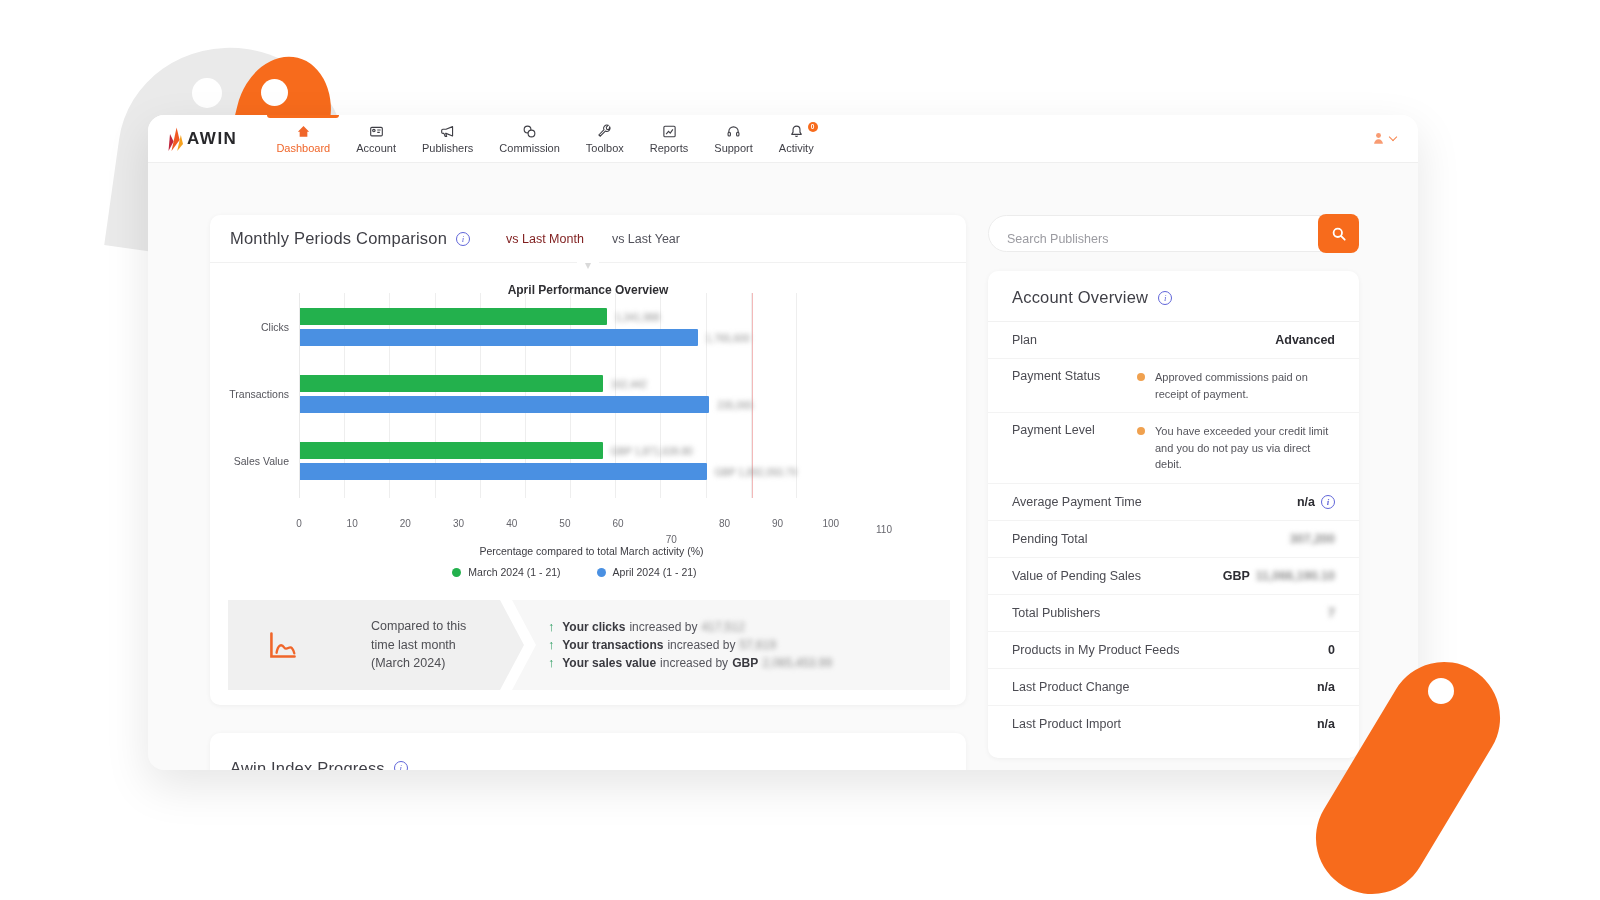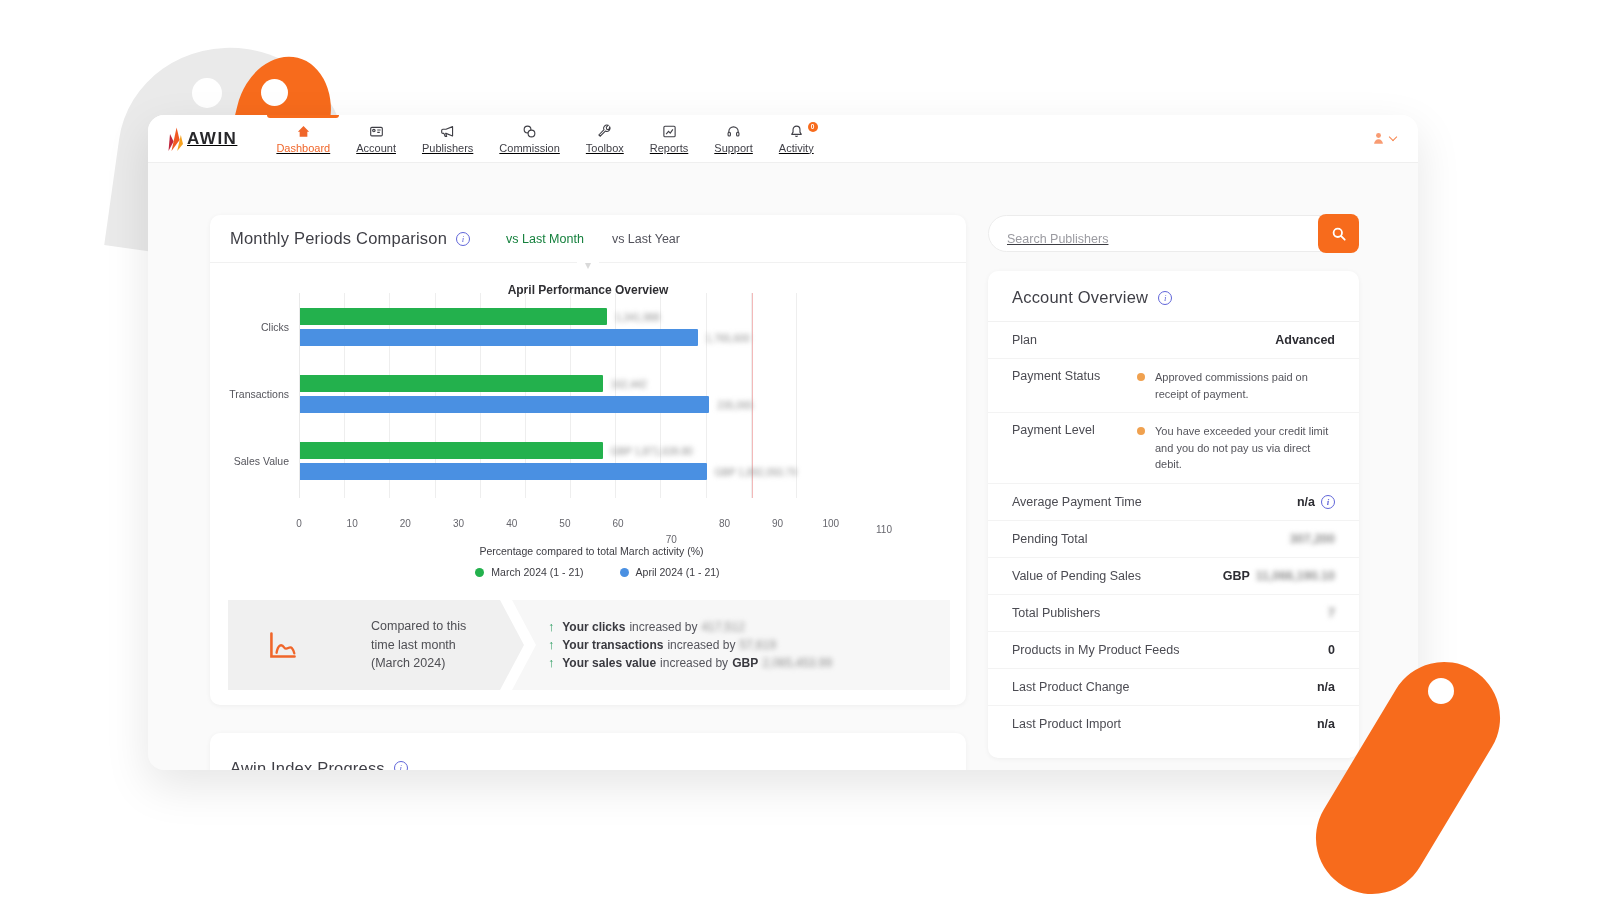--- a/index.html
+++ b/index.html
@@ -13,21 +13,21 @@
   .pin-hole { position:absolute; z-index:0; background:#fff; border-radius:50%; }
   .hole-gray { left:192px; top:78px; width:30px; height:30px; }
   .hole-orange { left:261px; top:79px; width:27px; height:27px; }
   .capsule { position:absolute; z-index:3; left:1352px; top:652px; width:112px; height:252px; background:#f76b1c; border-radius:60px; transform:rotate(31deg); }
   .capsule-hole { position:absolute; z-index:4; left:1428px; top:678px; width:26px; height:26px; background:#fff; border-radius:50%; }
 
   
   .window { position:absolute; z-index:1; left:148px; top:115px; width:1270px; height:655px; background:#fafafa; border-radius:16px; overflow:hidden; box-shadow:0 16px 45px rgba(0,0,0,0.10); }
 
   
-  .app-header { position:absolute; left:0; top:0; right:0; height:48px; background:#fff; border-bottom:1px solid #efefef; display:flex; align-items:center; padding:0 16px;text-decoration:underline; }
+  .app-header { position:absolute; left:0; top:0; right:0; height:48px; background:#fff; border-bottom:1px solid #efefef; display:flex; align-items:center; padding:0 16px; }
   .logo { display:flex; align-items:center; gap:2px; }
   .logo-text { font-size:17px; font-weight:600; letter-spacing:1.5px; color:#27272a; }
   .nav { display:flex; align-items:stretch; height:48px; margin-left:26px; }
   .nav-item { position:relative; display:flex; flex-direction:column; align-items:center; justify-content:center; gap:3px; padding:0 13px; height:48px; cursor:pointer; color:#3f3f46; }
   .nav-item svg { display:block; }
   .nav-label { font-size:11px; white-space:nowrap; }
   .nav-item.active { color:#f0662a; }
   .nav-item.active::before { content:""; position:absolute; left:4px; right:4px; top:0; height:3px; background:#f76b1c; border-radius:0 0 3px 3px; }
   .nav-badge { position:absolute; top:7px; right:9px; width:10px; height:10px; background:#f76b1c; border-radius:50%; color:#fff; font-size:6.5px; font-weight:700; display:flex; align-items:center; justify-content:center; }
   .header-spacer { flex:1; }
@@ -38,58 +38,58 @@
   .card { position:absolute; background:#fff; border-radius:10px; box-shadow:0 1px 5px rgba(0,0,0,0.05); }
   .main-card { left:62px; top:100px; width:756px; height:490px; }
   .index-card { left:62px; top:618px; width:756px; height:70px; }
   .card-title { font-size:16.5px; color:#3f3f46; letter-spacing:0.2px; }
   .info { display:inline-flex; width:14px; height:14px; border:1.3px solid #6065d9; border-radius:50%; color:#6065d9; font-size:9px; font-style:italic; font-family:"Liberation Serif", serif; align-items:center; justify-content:center; flex:0 0 auto; cursor:pointer; }
 
   .main-card-header { display:flex; align-items:center; height:48px; padding:0 20px; border-bottom:1px solid #f1f1f1; position:relative; }
   .main-card-header .info { margin-left:9px; }
   .tab { font-size:12.5px; color:#52525b; margin-left:28px; cursor:pointer; }
   .tab.first { margin-left:42px; }
-  .tab.active { color:#15803d;margin-left:36px; }
+  .tab.active { color:#7f1d1d;margin-left:36px; }
   .collapse-caret { position:absolute; left:50%; bottom:-9px; transform:translateX(-50%); background:#fff; padding:0 8px; color:#d9d9d9; font-size:12px; line-height:1; }
 
   
   .chart-title { position:absolute; left:0; right:0; top:68px; text-align:center; font-size:12px; font-weight:700; color:#2f2f33; }
   .plot { position:absolute; left:89px; top:78px; width:498px; height:205px; border-left:1px solid #e9e9e9;
           background:repeating-linear-gradient(to right, transparent 0, transparent calc(100%/11 - 1px), #eeeeee calc(100%/11 - 1px), #eeeeee calc(100%/11)); }
   .refline { position:absolute; top:0; bottom:0; width:1px; background:#f3b9b9; }
   .bar-group { position:absolute; left:0; right:0; }
   .cat-label { position:absolute; left:-95px; width:84px; height:38px; display:flex; align-items:center; justify-content:flex-end; font-size:10.5px; color:#55555c; }
   .bar-line { position:relative; height:17px; margin-bottom:4px; }
   .bar { height:100%; border-radius:0 1px 1px 0; }
   .bar-value { position:absolute; top:50%; transform:translateY(-50%); font-size:10px; color:#8f8f8f; white-space:nowrap; }
   .blur { filter:blur(2.4px); color:#8f8f8f; }
   .x-ticks { position:absolute; left:89px; top:303px; width:585px; height:14px; }
   .xtick { position:absolute; transform:translateX(-50%); top:0; font-size:10px; color:#66666d; }
   .x-label { position:absolute; left:89px; width:585px; top:330px; text-align:center; font-size:10.5px; color:#3c3c42; }
-  .legend { position:absolute; left:95px; width:585px; top:351px; display:flex; justify-content:center; gap:36px; align-items:center; }
+  .legend { position:absolute; left:72px; width:585px; top:351px; display:flex; justify-content:center; gap:36px; align-items:center; }
   .legend-item { display:flex; align-items:center; gap:7px; font-size:10.5px; color:#3c3c42; }
   .legend-dot { width:9px; height:9px; border-radius:50%; }
 
   
   .strip { position:absolute; left:18px; top:385px; width:722px; height:90px; background:#f7f7f7; }
   .strip-white-arrow { position:absolute; left:0; top:0; bottom:0; width:308px; background:#ffffff; clip-path:polygon(0 0, calc(100% - 24px) 0, 100% 50%, calc(100% - 24px) 100%, 0 100%); }
   .strip-left { position:absolute; left:0; top:0; bottom:0; width:296px; background:#f0f0f0; clip-path:polygon(0 0, calc(100% - 24px) 0, 100% 50%, calc(100% - 24px) 100%, 0 100%); display:flex; align-items:center; padding-left:37px; }
   .strip-note { margin-left:70px; width:118px; font-size:12.5px; color:#4f4f54; line-height:1.5; }
   .strip-right { position:absolute; left:320px; top:50%; transform:translateY(-50%); }
   .strip-item { display:flex; align-items:baseline; margin:4px 0; font-size:12px; color:#55555c; }
   .up-arrow { color:#2f9e63; font-weight:700; margin-right:8px; font-size:12.5px; }
   .strip-item b { color:#3a3a40; margin-right:4px; }
   .strip-item .mid { margin-right:4px; }
 
   .index-card-inner { display:flex; align-items:center; height:70px; padding:0 20px; }
   .index-card-inner .info { margin-left:9px; }
 
   
   .search-wrap { position:absolute; left:840px; top:100px; width:371px; height:37px; }
-  .search-input { width:100%; height:37px; border:1px solid #ececec; border-radius:19px; background:#fff; padding:10px 50px 0 18px; font-size:12.5px; color:#3c3c42; outline:none; font-family:"Liberation Sans", sans-serif;text-decoration:underline; }
+  .search-input { width:100%; height:37px; border:1px solid #ececec; border-radius:19px; background:#fff; padding:10px 50px 0 18px; font-size:12.5px; color:#3c3c42; outline:none; font-family:"Liberation Sans", sans-serif; }
   .search-input::placeholder { color:#9b9ba1; }
   .search-btn { position:absolute; right:0; top:-1px; width:41px; height:39px; border:none; background:#f76b1c; border-radius:8px; cursor:pointer; display:flex; align-items:center; justify-content:center; }
 
   .overview-card { left:840px; top:156px; width:371px; height:487px; }
   .overview-header { display:flex; align-items:center; gap:10px; padding:17px 24px 14px; border-bottom:1px solid #f1f1f1; }
   .ov-row { display:flex; align-items:center; justify-content:space-between; padding:11px 24px; border-bottom:1px solid #f3f3f3; }
   .ov-row:last-child { border-bottom:none; }
   .ov-label { font-size:12.5px; color:#4b4b52; }
   .ov-val { font-size:12.5px; font-weight:700; color:#2d2d33; display:flex; align-items:center; gap:6px; }
   .ov-val .blur { font-weight:600; }

